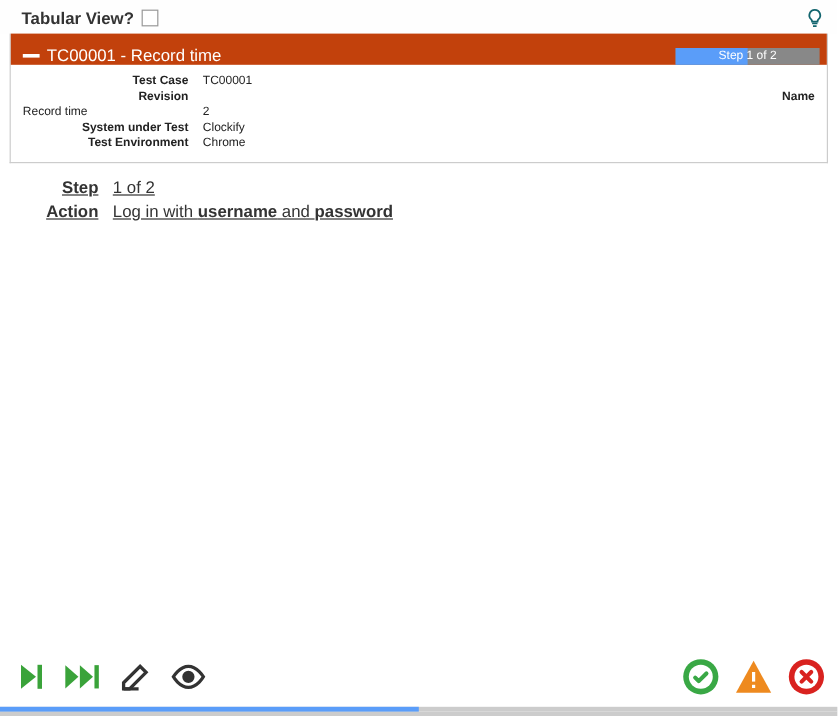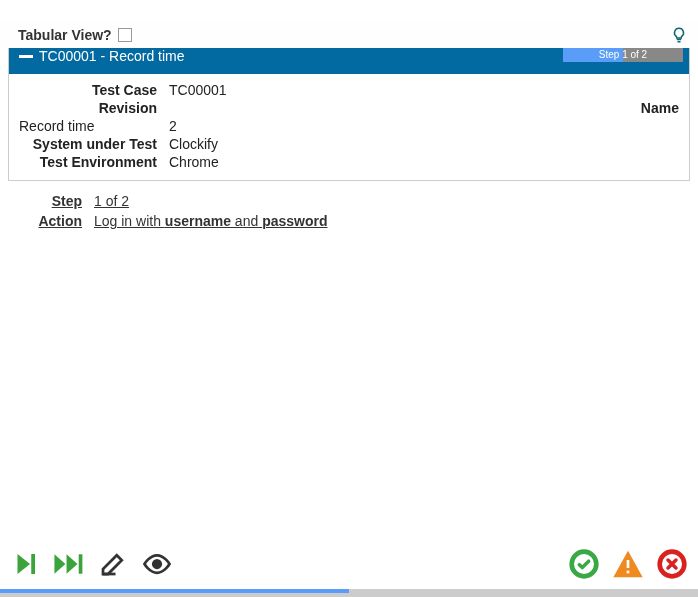--- a/index.html
+++ b/index.html
@@ -12,21 +12,20 @@
     height: 597px;
     position: relative;
     overflow: hidden;
   }
   .top-bar {
     display: flex;
     align-items: center;
     justify-content: space-between;
     padding: 6px 10px 4px 18px;
     background: #fefefe;
-    margin-top: 20px;
   }
   .top-left {
     display: flex;
     align-items: center;
     gap: 6px;
     font-weight: bold;
   }
   .checkbox {
     width: 14px;
     height: 14px;
@@ -34,24 +33,24 @@
     background: #fff;
   }
   .bulb-icon svg { display: block; }
   .panel {
     margin: 0 8px;
     border: 1px solid #ccc;
     border-top: none;
     background: #fff;
   }
   .panel-header {
-    background: #0369a1;
+    background: #c2410c;
     color: #fff;
     display: flex;
-    align-items: flex-start;
+    align-items: flex-end;
     justify-content: space-between;
     height: 26px;
     padding: 0 6px 0 6px;
   }
   .panel-header-left {
     display: flex;
     align-items: center;
     gap: 6px;
   }
   .collapse-icon {
@@ -81,21 +80,21 @@
   .step-indicator-text {
     position: absolute;
     left: 0; right: 0; top: 0; bottom: 0;
     text-align: center;
   }
   .details {
     display: grid;
     grid-template-columns: 150px auto;
     row-gap: 2px;
     padding: 8px 4px 10px 4px;
-    font-size: 14px;
+    font-size: 10px;
   }
   .details .label {
     text-align: right;
     font-weight: bold;
     padding-right: 6px;
     color: #222;
   }
   .details .value {
     padding-left: 6px;
     color: #222;

